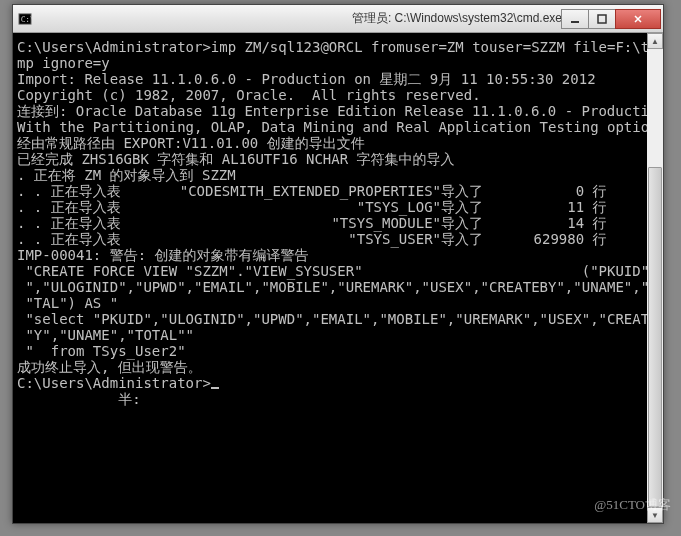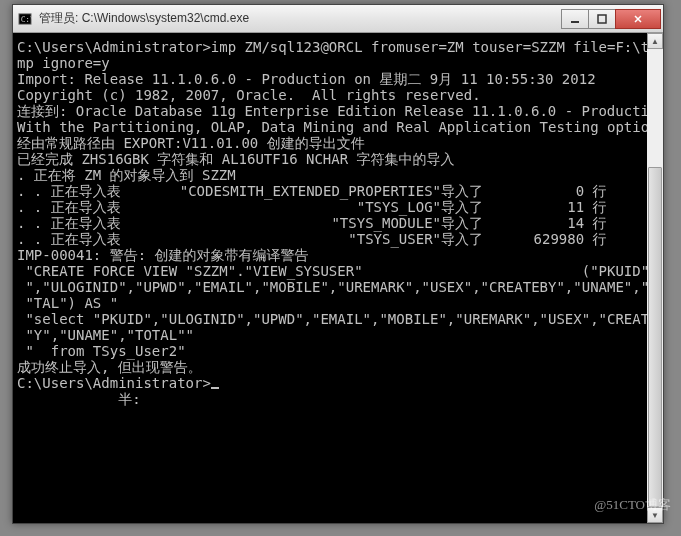--- a/index.html
+++ b/index.html
@@ -38,20 +38,21 @@
     align-items: center;
     justify-content: center;
   }
   .titlebar-icon svg { width: 14px; height: 14px; }
   .titlebar-text {
     font-size: 12px;
     color: #333;
     flex: 1;
     white-space: nowrap;
     overflow: hidden;
+    text-align: right;
   }
   .win-buttons {
     display: flex;
     height: 20px;
     margin-right: 2px;
   }
   .win-btn {
     width: 28px;
     height: 20px;
     border: 1px solid #888;

